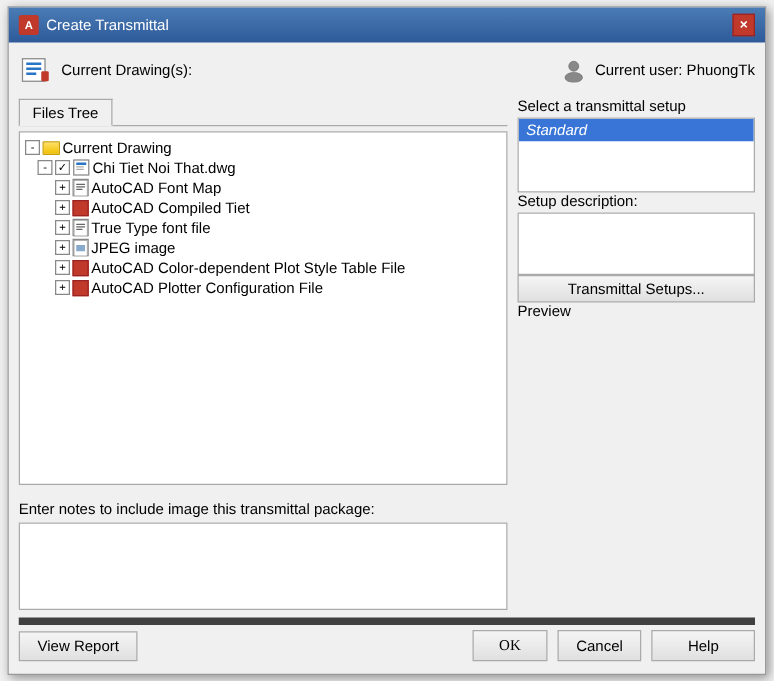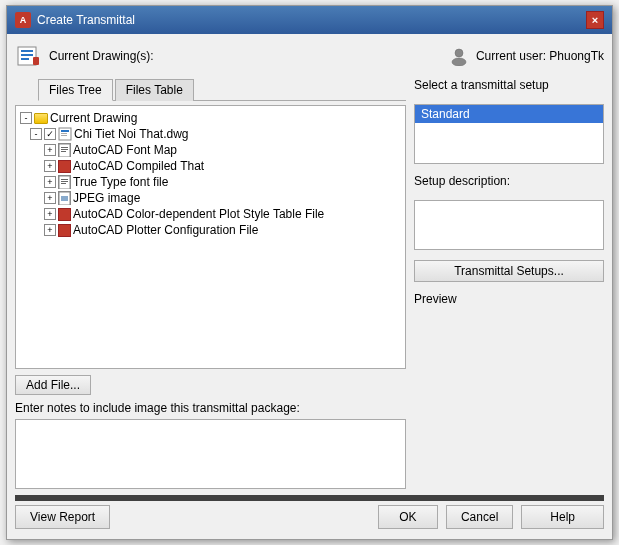--- a/index.html
+++ b/index.html
@@ -106,26 +106,25 @@
     .left-panel {
       flex: 1;
       display: flex;
       flex-direction: column;
       gap: 4px;
     }
     .right-panel {
       width: 190px;
       display: flex;
       flex-direction: column;
-      gap: 10px;
+      gap: 0;
     }
     .tab-bar {
       display: flex;
       border-bottom: 1px solid #aaa;
-      margin-left: 23px;
     }
     .tab {
       padding: 3px 10px;
       border: 1px solid #aaa;
       border-bottom: none;
       background: #e0e0e0;
       cursor: pointer;
       font-size: 12px;
       margin-right: 2px;
       position: relative;
@@ -234,20 +233,21 @@
     }
     .setup-list {
       border: 1px solid #aaa;
       background: white;
       min-height: 60px;
       overflow-y: auto;
     }
     .setup-item {
       padding: 2px 6px;
       font-size: 12px;
+      font-style: italic;
     }
     .setup-item.selected {
       background: #3875d7;
       color: white;
     }
     .setup-description-area {
       border: 1px solid #aaa;
       background: white;
       height: 50px;
       font-size: 12px;
@@ -280,20 +280,21 @@
       display: flex;
       gap: 8px;
     }
     .btn-ok {
       padding: 4px 20px;
       border: 1px solid #aaa;
       background: linear-gradient(to bottom, #f5f5f5, #e0e0e0);
       cursor: pointer;
       font-size: 12px;
       min-width: 60px;
+      font-family: Liberation Serif, serif;
     }
     .btn-cancel {
       padding: 4px 14px;
       border: 1px solid #aaa;
       background: linear-gradient(to bottom, #f5f5f5, #e0e0e0);
       cursor: pointer;
       font-size: 12px;
     }
     .btn-help {
       padding: 4px 28px;
@@ -343,21 +344,20 @@
         <span>Current user: PhuongTk</span>
       </div>
     </div>
 
     <div class="main-content">
 
       <div class="left-panel">
 
         <div class="tab-bar">
           <div class="tab active">Files Tree</div>
-          <div class="tab">Files Table</div>
         </div>
 
         <div class="tree-panel">
 
           <div class="tree-item">
             <div class="expand-btn">-</div>
             <div class="folder-icon"></div>
             <span>Current Drawing</span>
           </div>
 
@@ -382,21 +382,21 @@
                 <rect x="2" y="5" width="7" height="1" fill="#666"></rect>
                 <rect x="2" y="7" width="5" height="1" fill="#666"></rect>
               </svg>
             </div>
             <span>AutoCAD Font Map</span>
           </div>
 
           <div class="tree-item indent2">
             <div class="expand-btn">+</div>
             <div class="file-icon-red"></div>
-            <span>AutoCAD Compiled That</span>
+            <span>AutoCAD Compiled Tiet</span>
           </div>
 
           <div class="tree-item indent2">
             <div class="expand-btn">+</div>
             <div class="file-icon-doc">
               <svg width="11" height="13" viewBox="0 0 11 13">
                 <rect x="0" y="0" width="11" height="13" fill="white" stroke="#888" stroke-width="1"></rect>
                 <rect x="2" y="3" width="7" height="1" fill="#666"></rect>
                 <rect x="2" y="5" width="7" height="1" fill="#666"></rect>
                 <rect x="2" y="7" width="5" height="1" fill="#666"></rect>
@@ -424,21 +424,20 @@
 
           <div class="tree-item indent2">
             <div class="expand-btn">+</div>
             <div class="file-icon-red"></div>
             <span>AutoCAD Plotter Configuration File</span>
           </div>
 
         </div>
 
         <div class="status-bar">
-          <button class="add-file-btn">Add File...</button>
         </div>
 
         <div class="notes-section">
           <span class="section-label">Enter notes to include image this transmittal package:</span>
           <textarea class="notes-textarea" style=""></textarea>
         </div>
 
       </div>
 
       <div class="right-panel">

